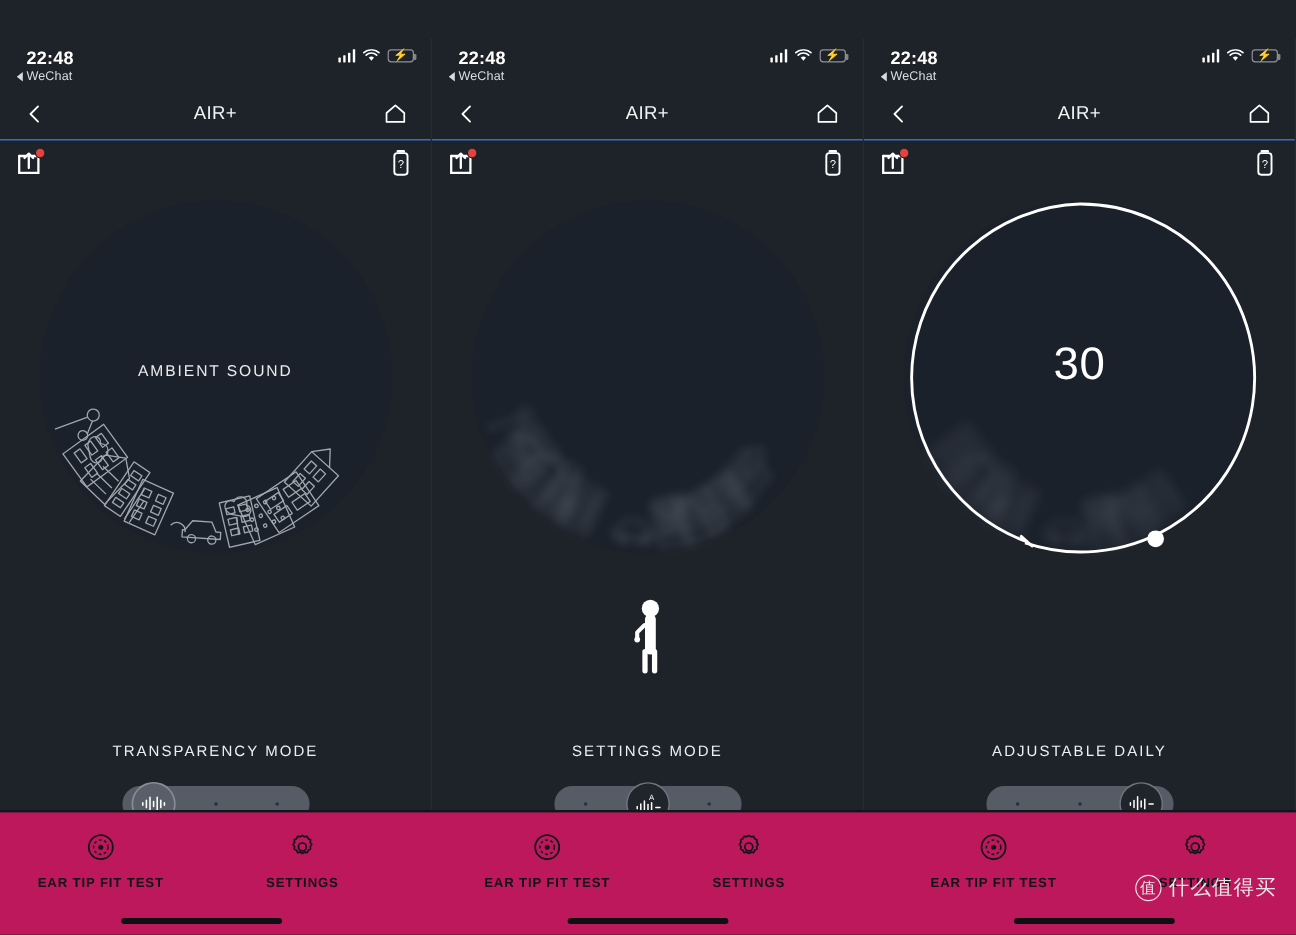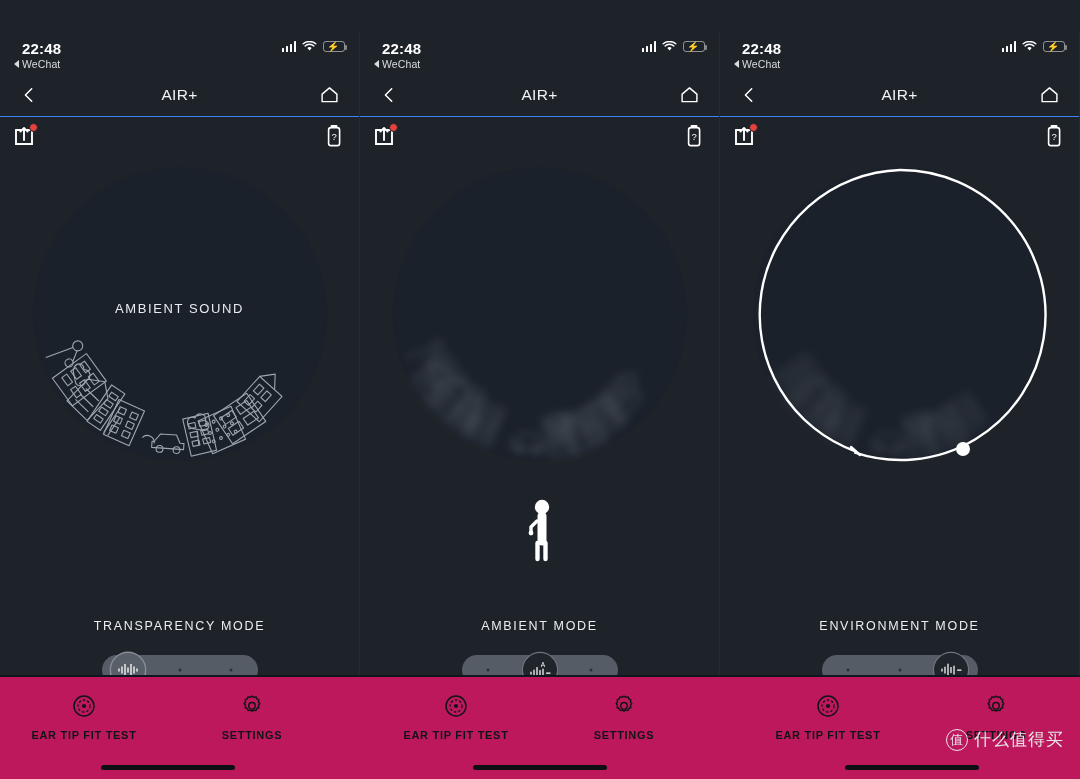--- a/index.html
+++ b/index.html
@@ -499,21 +499,21 @@
         <circle cx="19" cy="8" r="7.2" fill="#fff"></circle>
         <path d="M19 17 L19 42" stroke="#fff" stroke-width="9" stroke-linecap="round"></path>
         <path d="M14.5 44 L14.5 60" stroke="#fff" stroke-width="4.4" stroke-linecap="round"></path>
         <path d="M22.5 44 L22.5 60" stroke="#fff" stroke-width="4.4" stroke-linecap="round"></path>
         <path d="M14 22 L8 28 L8 33" stroke="#fff" stroke-width="3.4" fill="none" stroke-linecap="round" stroke-linejoin="round"></path>
         <circle cx="8" cy="34" r="2.4" fill="#fff"></circle>
       </svg>
     </div>
 
     <div class="modewrap">
-      <div class="mode-label">AMBIENT MODE</div>
+      <div class="mode-label">SETTINGS MODE</div>
       <div class="seg">
         <span class="tick t1"></span>
         <span class="tick t2"></span>
         <span class="tick t3"></span>
         <span class="thumb p2">
           <svg width="24" height="20" viewBox="0 0 24 20">
             <text x="15" y="7" font-size="6.5" fill="#fff" text-anchor="middle" font-family="Liberation Sans, sans-serif">A</text>
             <g stroke="#fff" stroke-width="1.25" stroke-linecap="round">
               <path d="M3 12 L3 14"></path>
                 <path d="M6 10 L6 16"></path>
@@ -656,24 +656,25 @@
           </g>
         </g>
       </svg>
       <svg class="dial" width="300" height="300" viewBox="0 0 300 300">
         <path d="M150 5 A145 145 0 1 1 104.2 287.4" stroke="#ffffff" stroke-width="2.4" fill="none" stroke-linecap="butt"></path>
         <path d="M104.2 287.4 A145 145 0 0 0 213.5 284.1" stroke="#ffffff" stroke-width="2.4" fill="none" stroke-linecap="round" opacity="0"></path>
         <path d="M150 5 A145 145 0 0 0 106 286.5" stroke="#ffffff" stroke-width="2.4" fill="none"></path>
         <path d="M101 282 L110 290" stroke="#ffffff" stroke-width="2.4" stroke-linecap="round"></path>
         <circle cx="213" cy="284" r="7" fill="#ffffff"></circle>
       </svg>
+      <div class="dial-val">30</div>
     </div>
 
     <div class="modewrap">
-      <div class="mode-label">ENVIRONMENT MODE</div>
+      <div class="mode-label">ADJUSTABLE DAILY</div>
       <div class="seg">
         <span class="tick t1"></span>
         <span class="tick t2"></span>
         <span class="tick t3"></span>
         <span class="thumb p3">
           <svg width="24" height="16" viewBox="0 0 24 16">
             <g stroke="#fff" stroke-width="1.25" stroke-linecap="round">
               <path d="M3 7 L3 9"></path>
                 <path d="M6 5 L6 11"></path>
                 <path d="M9 2 L9 14"></path>

